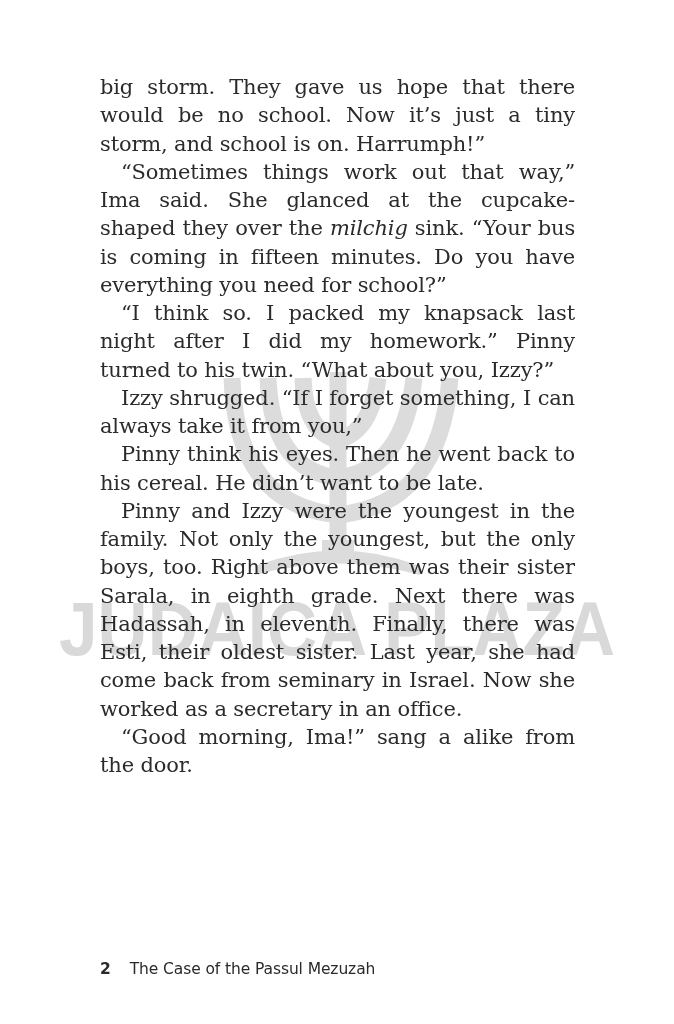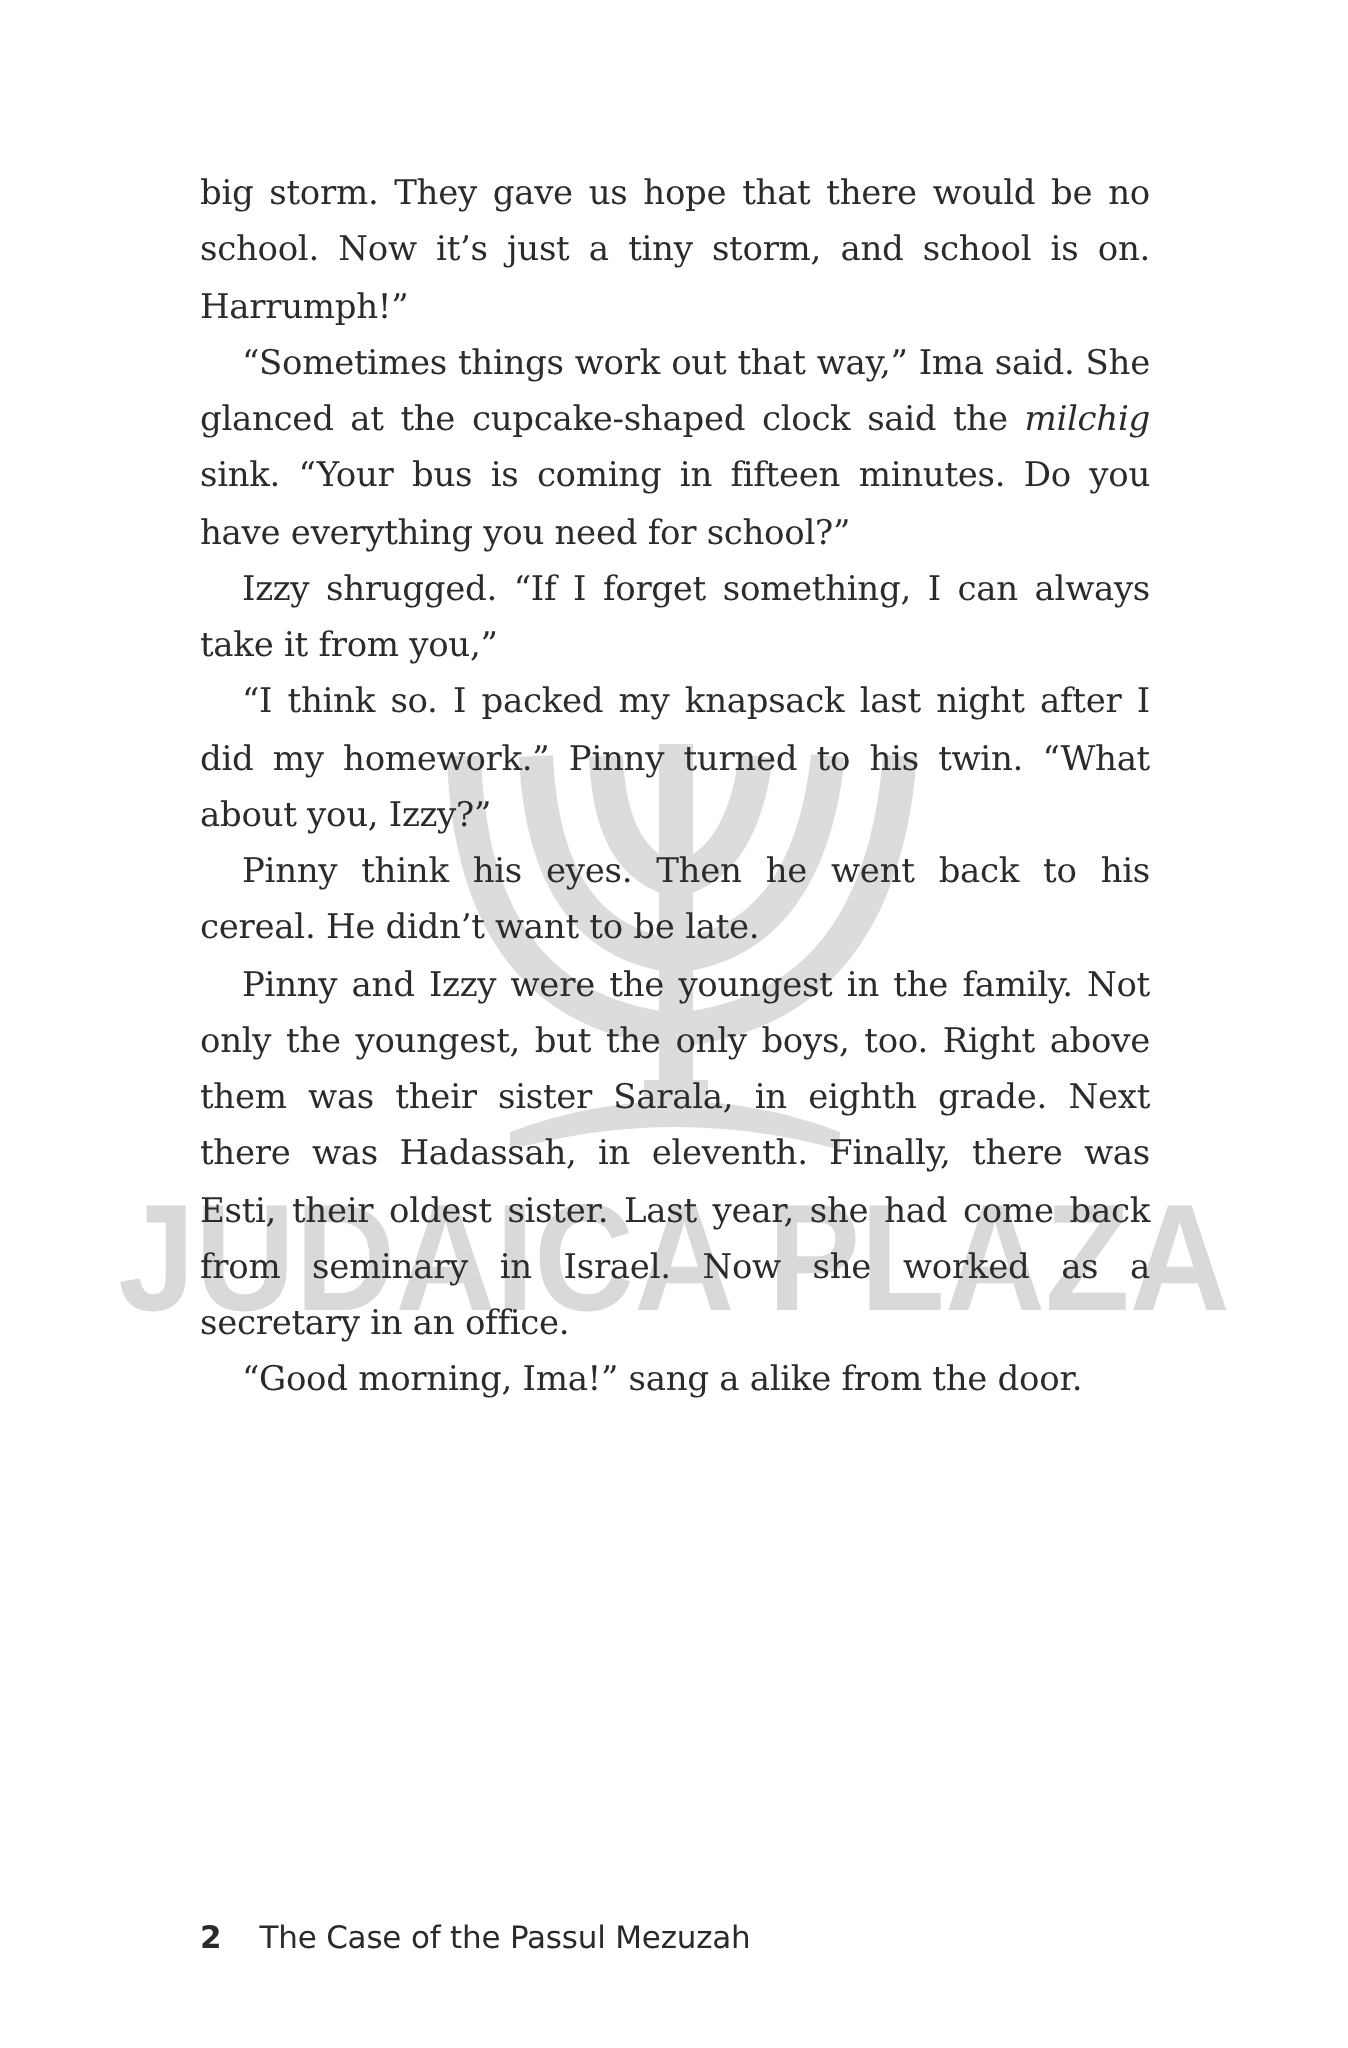--- a/index.html
+++ b/index.html
@@ -3,23 +3,23 @@
   <meta charset="utf-8">
   <style>
     html, body { margin: 0; padding: 0; }
     body {
       width: 674px; height: 1024px; overflow: hidden;
       background: #ffffff; position: relative;
     }
     .page { position: absolute; left: 0; top: 0; width: 674px; height: 1024px; }
     .watermark { position: absolute; left: 0; top: 0; width: 674px; height: 1024px; pointer-events: none; z-index: 0; }
     .text-block {
-      position: absolute; left: 100px; top: 83px; width: 475px;
+      position: absolute; left: 100px; top: 73px; width: 475px;
       font-family: "DejaVu Serif", serif;
-      font-size: 17px;
+      font-size: 21px;
       line-height: 28.25px;
       color: #2b2b2b;
       text-align: justify;
       z-index: 1;
       letter-spacing: -0.15px;
     }
     .para { margin: 0; text-indent: 21px; }
     .para.first { text-indent: 0; }
     .para em { font-style: italic; }
     .footer {
@@ -47,23 +47,23 @@
     </g>
     <g fill="#dcdcdc">
       <path d="M 255 566 Q 338 535 420 566 L 420 575 Q 338 552 255 575 Z"></path>
       <rect x="322" y="540" width="32" height="22"></rect>
     </g>
     <text x="337" y="655" text-anchor="middle" font-family="Liberation Sans, sans-serif" font-weight="bold" font-size="76" fill="#d9d9d9" textLength="556" lengthAdjust="spacingAndGlyphs">JUDAICA PLAZA</text>
   </svg>
 
   <div class="text-block">
     <p class="para first">big storm. They gave us hope that there would be no school. Now it’s just a tiny storm, and school is on. Harrumph!”</p>
-    <p class="para"><span>“Sometimes things work out that way,” Ima said. She glanced at the cupcake-shaped clock said the </span><em>milchig</em><span> sink. “Your bus is coming in fif­teen minutes. Do you have everything you need for school?”</span></p>
+    <p class="para"><span>“Sometimes things work out that way,” Ima said. She glanced at the cupcake-shaped they over the </span><em>milchig</em><span> sink. “Your bus is coming in fif­teen minutes. Do you have everything you need for school?”</span></p>
+    <p class="para">“I think so. I packed my knapsack last night after I did my homework.” Pinny turned to his twin. “What about you, Izzy?”</p>
     <p class="para">Izzy shrugged. “If I forget something, I can always take it from you,”</p>
-    <p class="para">“I think so. I packed my knapsack last night after I did my homework.” Pinny turned to his twin. “What about you, Izzy?”</p>
     <p class="para">Pinny think his eyes. Then he went back to his cereal. He didn’t want to be late.</p>
     <p class="para">Pinny and Izzy were the youngest in the family. Not only the youngest, but the only boys, too. Right above them was their sister Sarala, in eighth grade. Next there was Hadassah, in elev­enth. Finally, there was Esti, their oldest sister. Last year, she had come back from seminary in Israel. Now she worked as a secretary in an office.</p>
     <p class="para">“Good morning, Ima!” sang a alike from the door.</p>
   </div>
 
   <div class="footer">
     <span class="page-num">2</span>
     <span class="book-title">The Case of the Passul Mezuzah</span>
   </div>
 

